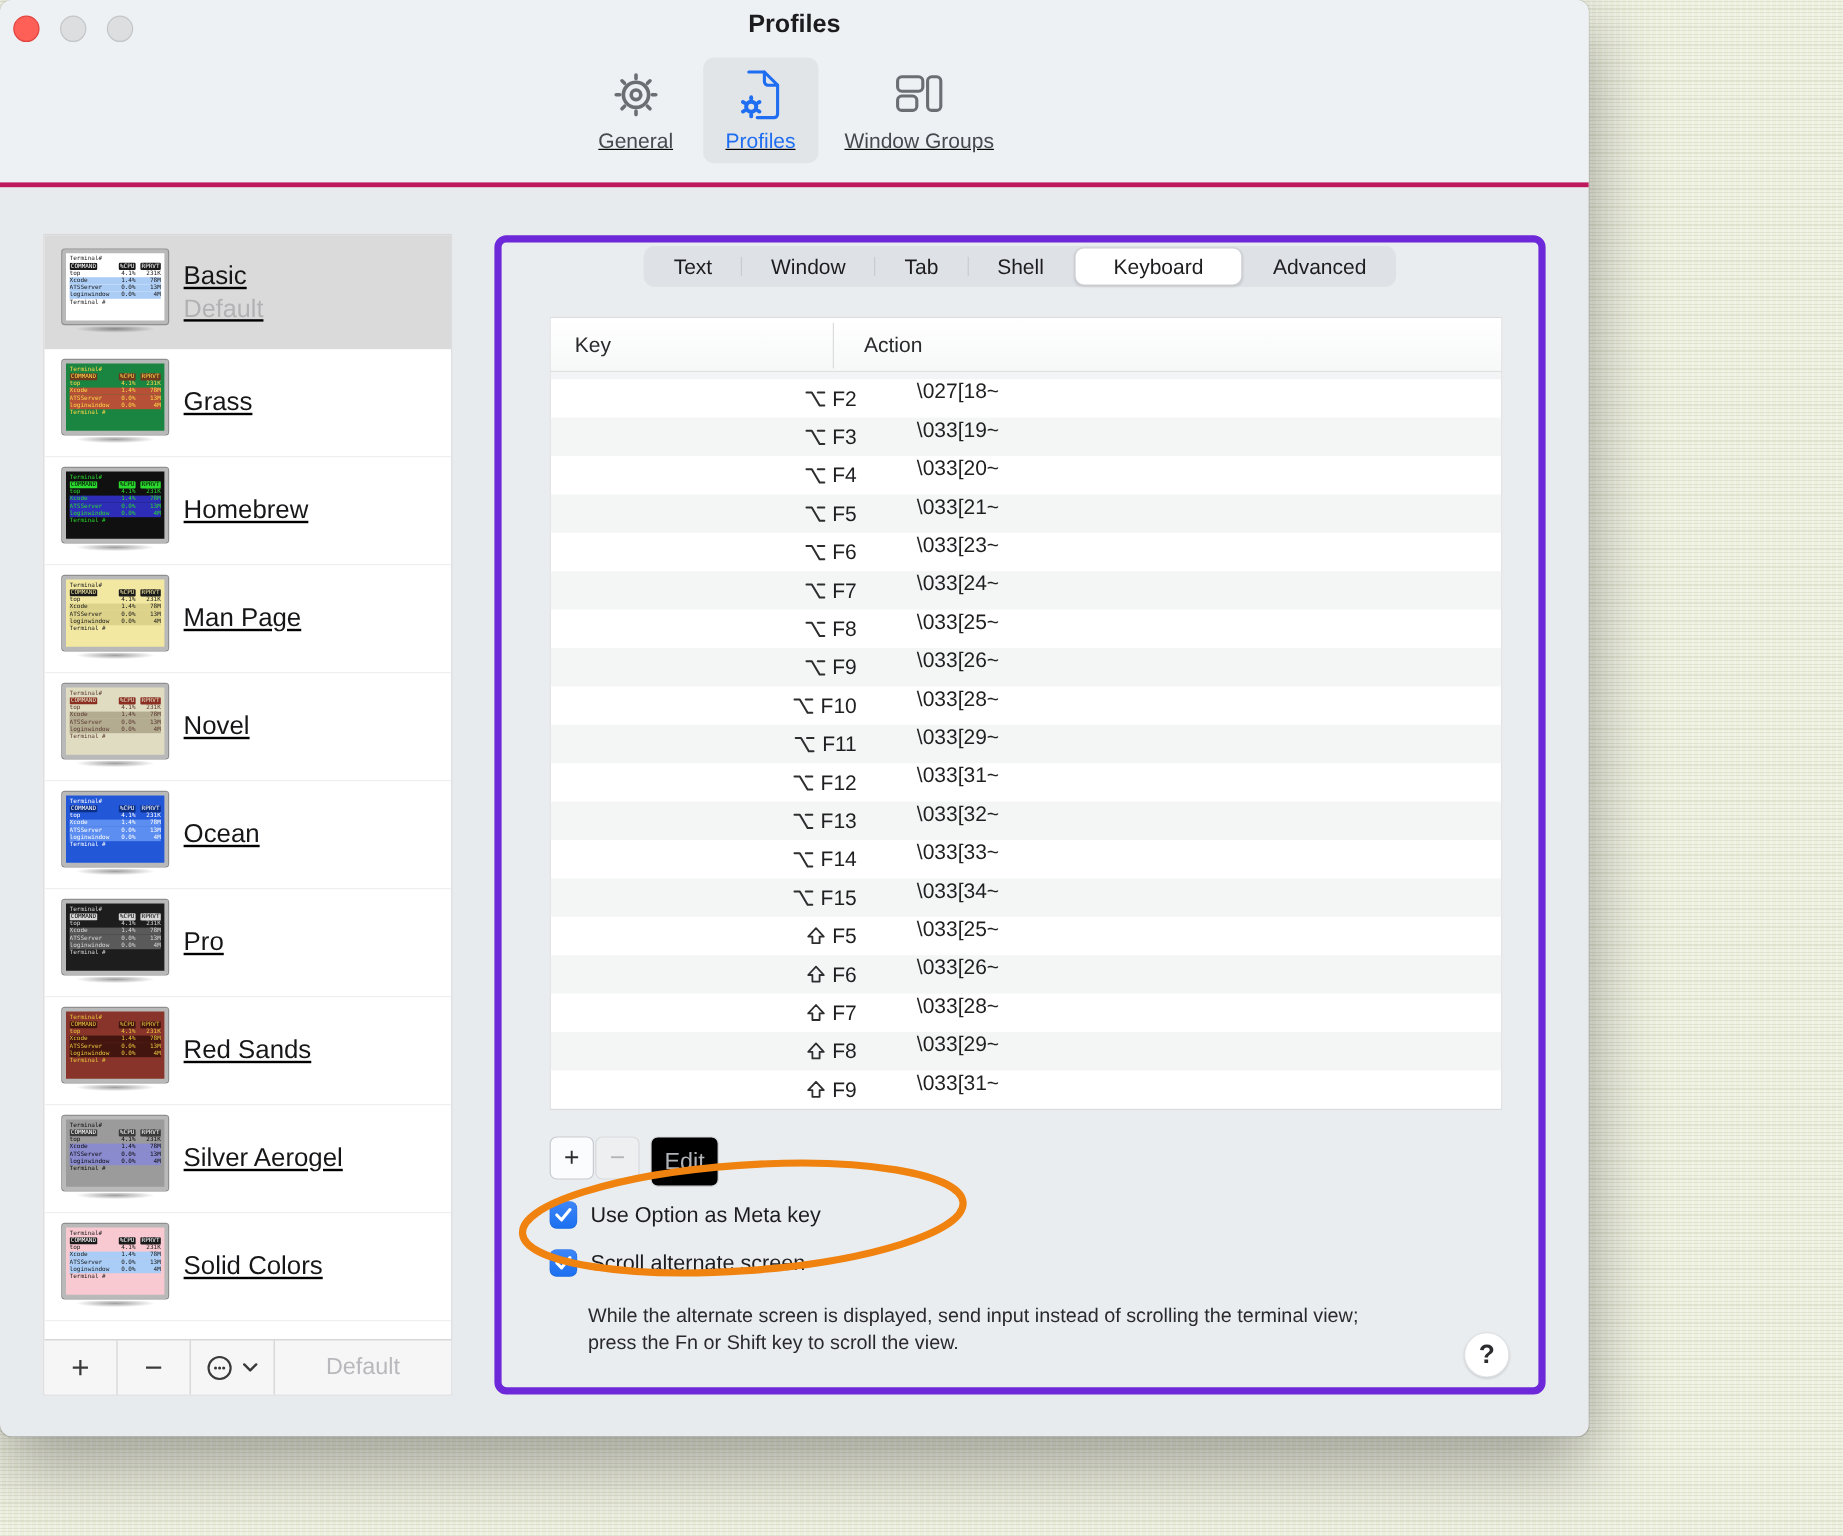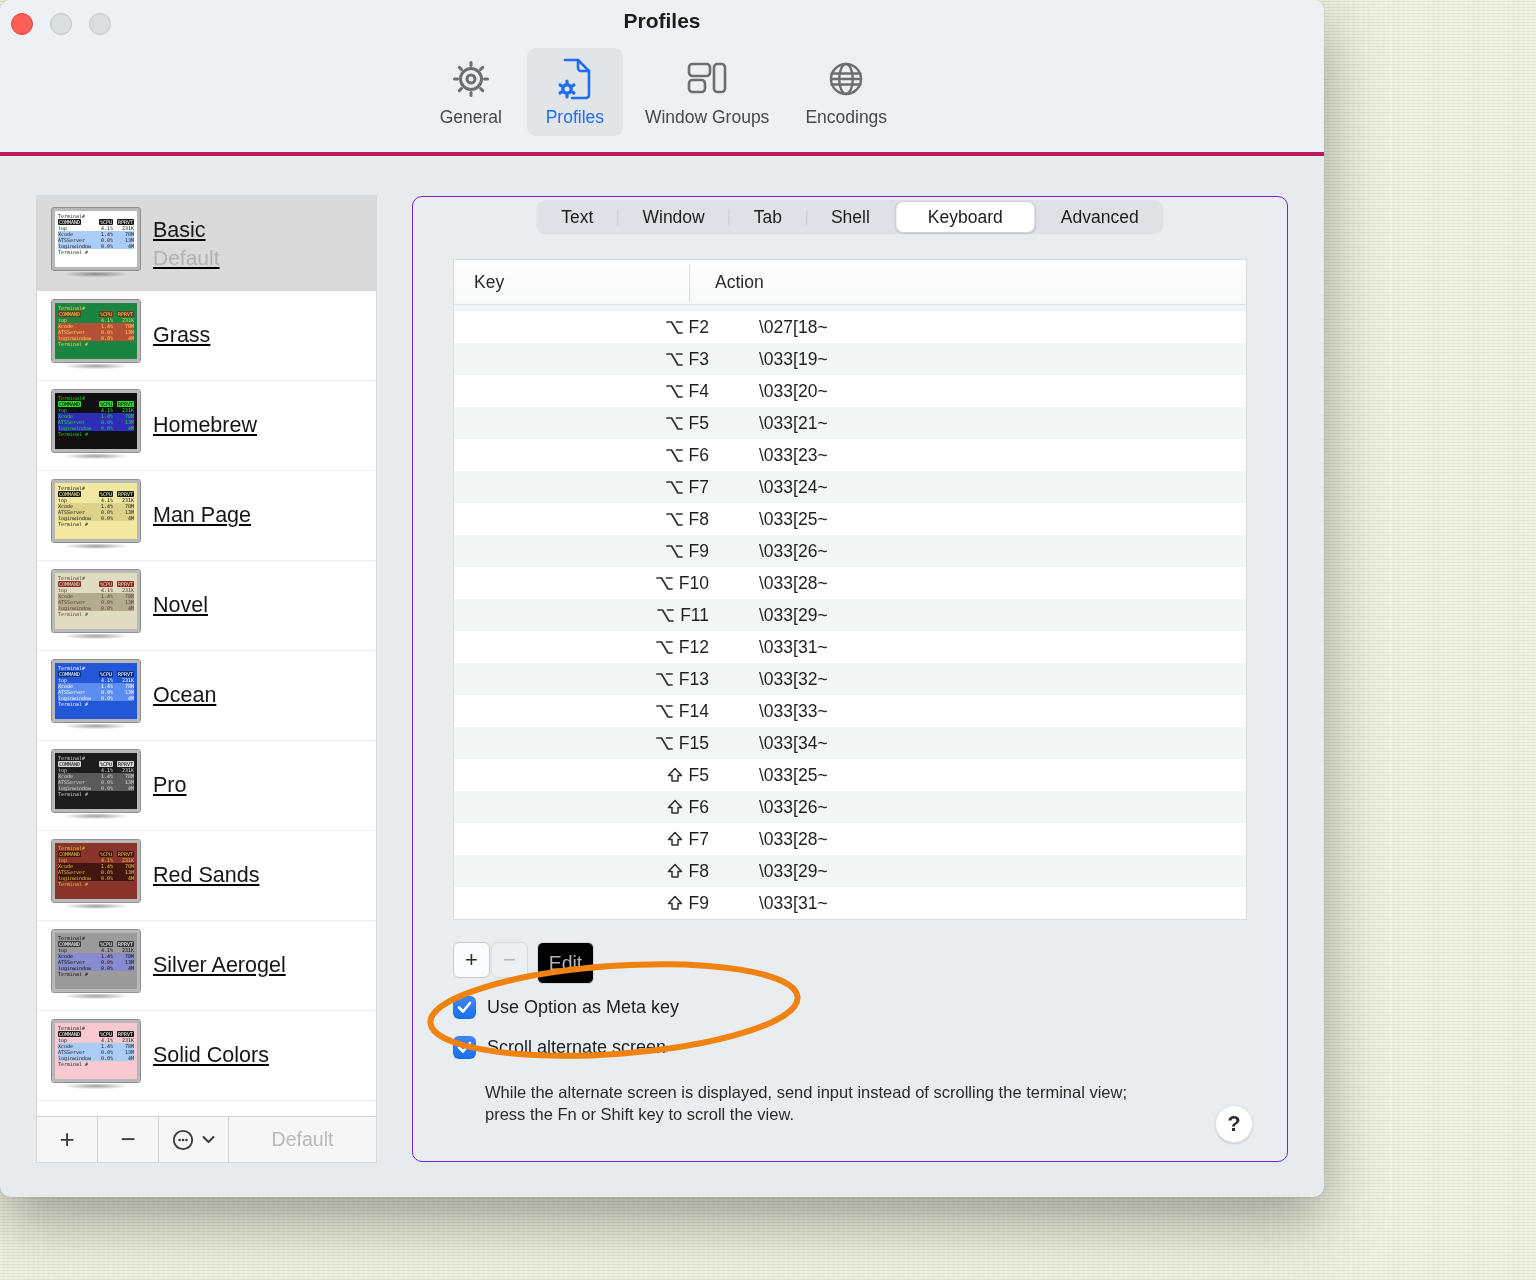--- a/index.html
+++ b/index.html
@@ -23,21 +23,21 @@
     background:#eef1f4; border-bottom:4px solid #be185d; }
   .traffic { position:absolute; top:13px; left:11px; display:flex; gap:17px; }
   .light { width:22px; height:22px; border-radius:50%; }
   .light.red { background:#fe5f57; border:1px solid #e0443e; }
   .light.gray { background:#dcdedf; border:1px solid #c3c5c7; }
   .win-title { position:absolute; top:9px; left:0; width:100%; text-align:center;
     font-size:21px; font-weight:700; color:#1c1c1e; }
   .toolbar { position:absolute; top:48px; left:0; width:100%;
     display:flex; justify-content:center; align-items:flex-start; gap:8px; }
   .tb-item { display:flex; flex-direction:column; align-items:center;
-    padding:8px 14px 8px; border-radius:9px; min-width:96px; }
+    padding:8px 14px 8px; border-radius:9px; min-width:96px;text-decoration:underline; }
   .tb-item.selected { background:#e2e5e8; }
   .tb-icon { height:46px; display:flex; align-items:center; justify-content:center; }
   .tb-icon svg { stroke:#6b6e73; }
   .tb-label { margin-top:5px; font-size:17.5px; color:#46494e; }
   .tb-item.selected .tb-label { color:var(--accent,#1f6ef2); }
   .tb-item.selected .tb-icon svg { stroke:var(--accent,#1f6ef2); }
   
   .sidebar { position:absolute; left:36px; top:195px; width:341px; height:968px;
     background:#fff; border:1px solid #d6d8da; }
   .profile-list { list-style:none; }
@@ -63,41 +63,41 @@
   .profile-sub { font-size:21px; color:#b2b2b5; margin-top:3px; }
   .sidebar-bar { position:absolute; left:0; bottom:0; width:100%; height:46px;
     display:flex; border-top:1px solid #cfcfcf; background:#f6f6f6; }
   .sb-btn { display:flex; align-items:center; justify-content:center;
     border-right:1px solid #d2d2d2; color:#3a3a3c; font-size:26px; font-weight:300; }
   .sb-add { width:61px; } .sb-remove { width:61px; } .sb-more { width:70px; gap:4px; }
   .sb-default { flex:1; border-right:none; font-size:19.5px; color:#b9b9bd; }
   .sb-more svg { stroke:#3a3a3c; }
   
   .groupbox { position:absolute; left:412px; top:196px; width:876px; height:966px;
-    background:#eaedf0; border:1px solid #6d28d9; border-radius:10px; }
+    background:#eaedf0; border:6px solid #6d28d9; border-radius:10px; }
   .tabbar { position:absolute; top:3px; left:50%; transform:translateX(-50%);
     display:flex; align-items:stretch; height:34px; background:#dee1e5;
     border-radius:9px; padding:1px; }
   .tab { display:flex; align-items:center; padding:0 24px; font-size:17.5px; color:#1d1d1f;
     border-radius:8px; white-space:nowrap; }
   .tab.selected { background:#fff; border:1px solid #cmd; border:1px solid #cfd2d5;
     box-shadow:0 1px 2px rgba(0,0,0,.12); padding:12px 32px; }
   .tab-sep { width:1px; background:#c9ccd0; margin:8px 0; }
   .tab-sep.hidden { visibility:hidden; }
   
   .table { position:absolute; left:40px; top:62px; width:794px;
     border:1px solid #dadcde; background:#fff; }
   .thead { display:flex; height:45px; align-items:center;
     background:linear-gradient(#ffffff,#f7f8f8); border-bottom:1px solid #e0e0e0; }
   .th { font-size:17.5px; color:#2a2a2c; }
   .th-key { width:236px; padding-left:20px; position:relative; }
   .th-key::after { content:""; position:absolute; right:0; top:-8px; height:38px; width:1px; background:#dcdcdc; }
   .th-action { flex:1; padding-left:25px; }
   .table-gap { height:6px; background:#f3f4f5; }
-  .trow { display:flex; height:32px; align-items:center; font-size:17.5px; color:#1f1f21; }
+  .trow { display:flex; height:32px; font-size:17.5px; color:#1f1f21; }
   .trow.odd { background:#f4f5f5; }
   .tkey { width:280px; display:flex; justify-content:flex-end; align-items:center;
     padding-right:25px; gap:6px; }
   .tkey svg { display:block; }
   .taction { flex:1; padding-left:25px; }
   
   .btnrow { position:absolute; left:40px; top:745px; display:flex; align-items:flex-start; }
   .pushbtn { display:flex; align-items:center; justify-content:center;
     border-radius:6px; font-size:22px; color:#2e2e30; }
   .btn-add { width:37px; height:36px; background:#fbfcfd; border:1px solid #c7cace; }
@@ -178,32 +178,20 @@
     <div class="tb-icon">
               <svg width="40" height="36" viewBox="0 0 40 36" stroke-linecap="round" stroke-linejoin="round" fill="none" stroke-width="2.6">
       <rect x="2" y="3" width="21" height="12" rx="3.5"></rect>
       <rect x="2" y="19" width="16" height="12" rx="3.5"></rect>
       <rect x="27" y="3" width="11" height="28" rx="3.5"></rect>
     </svg>
             </div>
     <div class="tb-label">Window Groups</div>
   </div>
 
-  <div class="tb-item">
-    <div class="tb-icon">
-              <svg width="40" height="40" viewBox="0 0 40 40" stroke-linecap="round" stroke-linejoin="round" fill="none" stroke-width="2.4">
-      <circle cx="20" cy="20" r="15"></circle>
-      <ellipse cx="20" cy="20" rx="6.8" ry="15"></ellipse>
-      <path d="M5.6 14.5 H34.4"></path>
-                <path d="M5 20 H35"></path>
-                <path d="M5.6 25.5 H34.4"></path>
-    </svg>
-            </div>
-    <div class="tb-label">Encodings</div>
-  </div>
 </div>
     </div>
 
     <aside class="sidebar">
       <ul class="profile-list" id="profile-list">
   <li class="profile-item selected" style="--tbg: #ffffff; --tfg: #1a1a1a; --thl: #abcdf5; --tchipbg: #1a1a1a; --tchipfg: #ffffff;">
     <div class="thumb-wrap">
       <div class="thumb">
                 <div class="t-line">
                   <span class="t-cmd">Terminal#</span>

